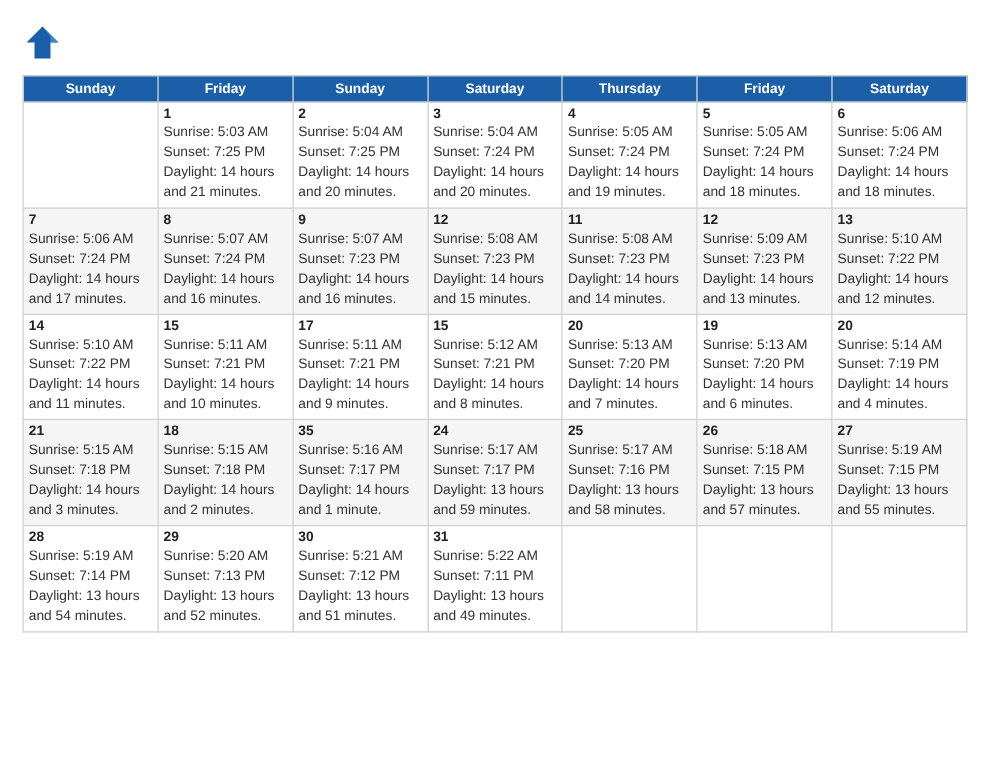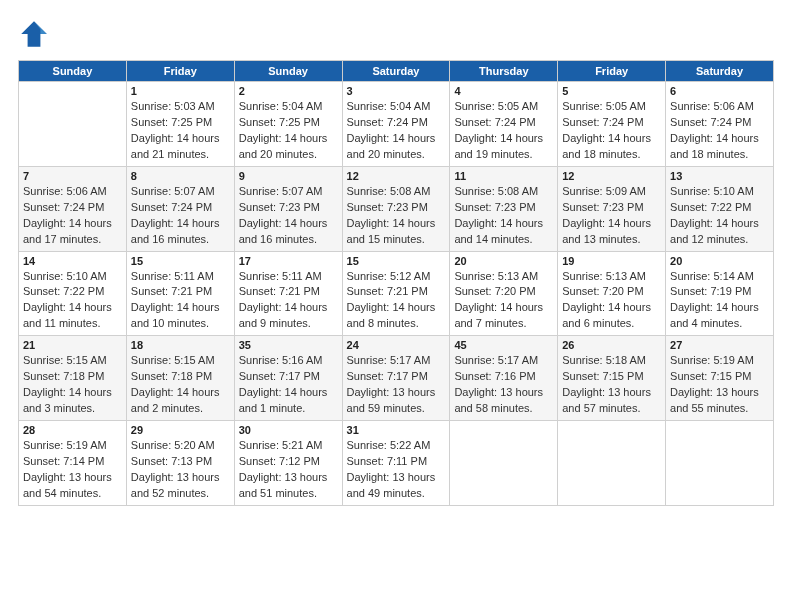--- a/index.html
+++ b/index.html
@@ -233,21 +233,21 @@
           </td>
           <td>
             <span class="day-num">35</span>
             <div class="day-info">Sunrise: 5:16 AM<br>Sunset: 7:17 PM<br>Daylight: 14 hours<br>and 1 minute.</div>
           </td>
           <td>
             <span class="day-num">24</span>
             <div class="day-info">Sunrise: 5:17 AM<br>Sunset: 7:17 PM<br>Daylight: 13 hours<br>and 59 minutes.</div>
           </td>
           <td>
-            <span class="day-num">45</span>
+            <span class="day-num">25</span>
             <div class="day-info">Sunrise: 5:17 AM<br>Sunset: 7:16 PM<br>Daylight: 13 hours<br>and 58 minutes.</div>
           </td>
           <td>
             <span class="day-num">26</span>
             <div class="day-info">Sunrise: 5:18 AM<br>Sunset: 7:15 PM<br>Daylight: 13 hours<br>and 57 minutes.</div>
           </td>
           <td>
             <span class="day-num">27</span>
             <div class="day-info">Sunrise: 5:19 AM<br>Sunset: 7:15 PM<br>Daylight: 13 hours<br>and 55 minutes.</div>
           </td>

